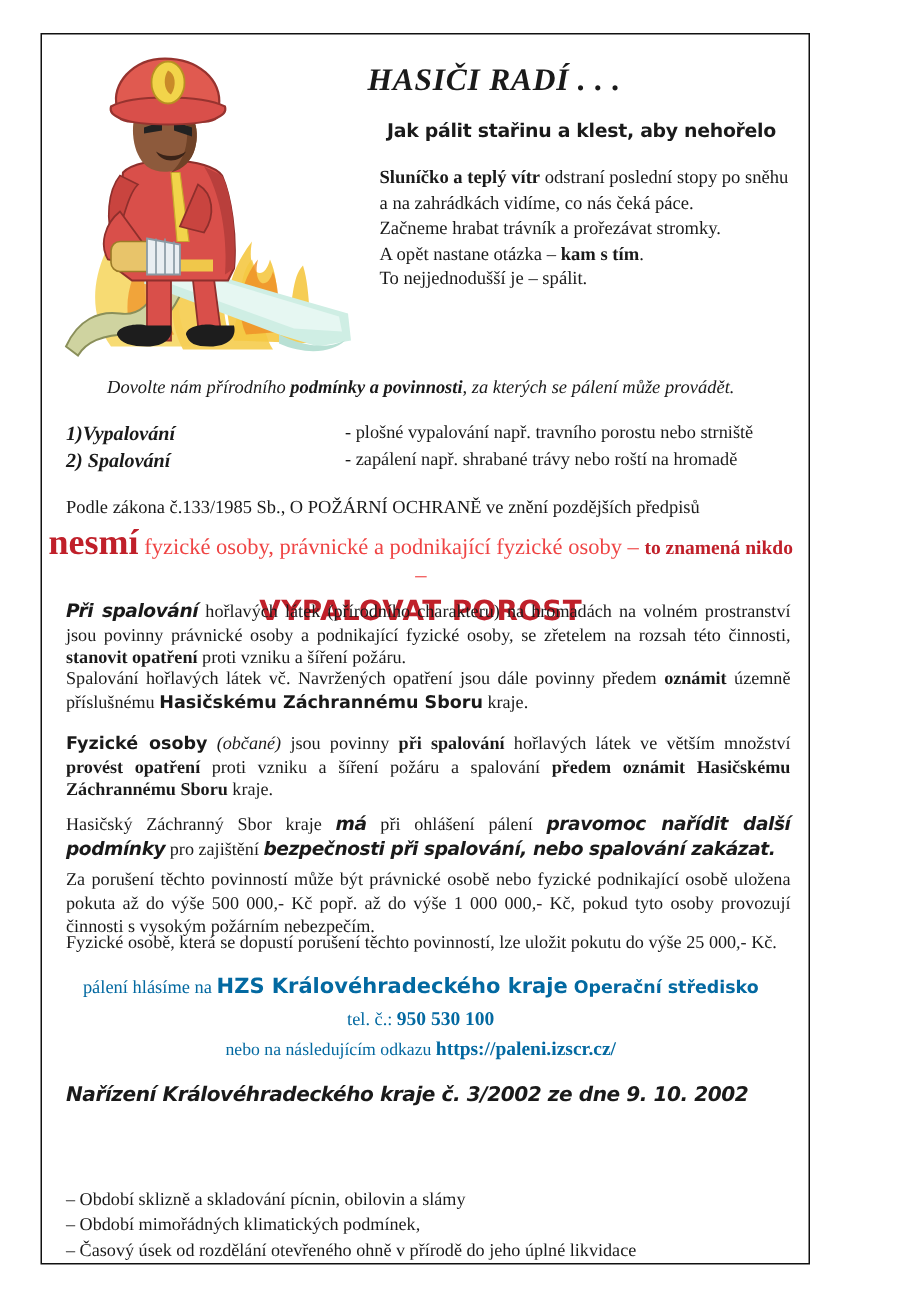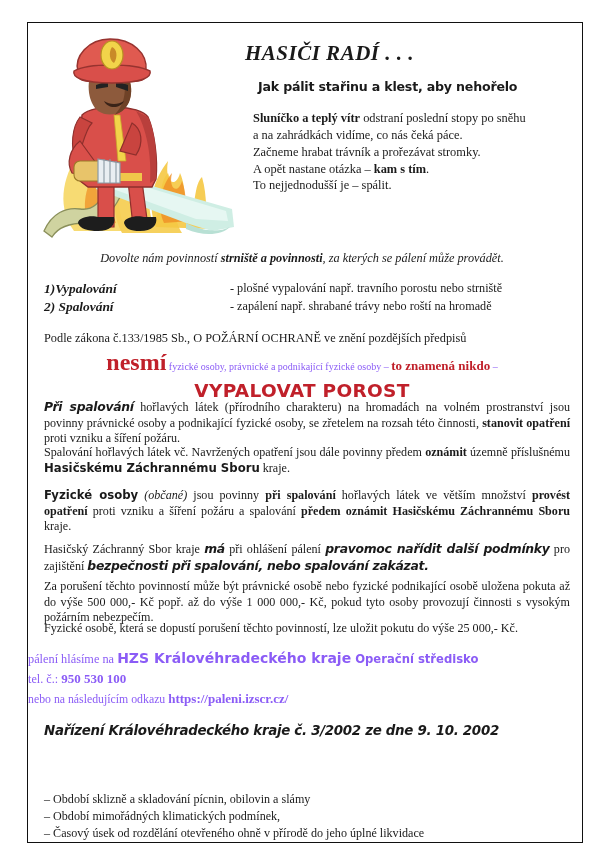--- a/index.html
+++ b/index.html
@@ -5,21 +5,21 @@
   html,body{margin:0;padding:0;background:#ffffff;}
   body{
     width:614px;height:867px;
     font-family:"Liberation Serif",serif;
     color:#1a1a1a;
     -webkit-font-smoothing:antialiased;
   }
   .page{
     position:absolute;
     left:27px;top:22px;
-    width:556px;height:821px;
+    width:513px;height:821px;
     border:1.5px solid #111;
     background:#fff;
     box-sizing:border-box;
     overflow:hidden;
   }
   .inner{position:relative;width:100%;height:100%;}
 
   
   .illus{
     position:absolute;left:8px;top:8px;width:200px;height:215px;
@@ -65,21 +65,21 @@
   
   .lawline{
     position:absolute;left:16px;top:308px;font-size:12.3px;
   }
   .redblock{
     position:absolute;left:0;right:6px;top:326px;text-align:center;
     color:#c0202a;
   }
   .redline1{font-weight:bold;font-size:13px;}
   .redline1 .big{font-size:24px;font-weight:bold;}
-  .redline1 .plain{color:#8b5cf6;font-weight:normal;font-size:10px;}
+  .redline1 .plain{color:#ef4444;font-weight:normal;font-size:15px;}
   .redline2{
     font-family:"DejaVu Sans",sans-serif;
     font-weight:bold;font-size:18.5px;margin-top:4px;letter-spacing:.3px;
   }
 
   
   .para{
     position:absolute;left:16px;right:12px;
     font-size:12.1px;line-height:1.3;text-align:justify;
   }
@@ -94,21 +94,21 @@
   #p1{top:376px;}
   #p1b{top:422px;}
   #p2{top:465px;}
   #p3{top:518px;}
   #p4{top:556px;}
   #p5{top:598px;}
 
   
   .contact{
     position:absolute;left:0;right:6px;top:625px;
-    color:#8b5cf6;line-height:1.5;
+    text-align:center;color:#0369a1;line-height:1.5;
   }
   .c1{font-size:12.3px;}
   .c1 .strong{font-family:"DejaVu Sans",sans-serif;font-weight:bold;font-size:14px;}
   .c1 .semi{font-family:"DejaVu Sans",sans-serif;font-weight:bold;font-size:11.6px;}
   .c2{font-size:13px;font-weight:bold;}
   .c2 .lbl{font-weight:normal;font-size:12.2px;}
   .c3{font-size:11.8px;}
   .c3 b{font-size:13px;}
 
   
@@ -199,21 +199,21 @@
     <div class="lead">
       <b>Sluníčko a teplý vítr</b><span> odstraní poslední stopy po sněhu</span><br>
       <span>a na zahrádkách vidíme, co nás čeká páce.</span><br>
       <span>Začneme hrabat trávník a prořezávat stromky.</span><br>
       <span>A opět nastane otázka – </span><b>kam s tím</b><span>.</span><br>
       <span>To nejjednodušší je – spálit.</span>
     </div>
   </div>
 
   <div class="dovolte">
-    <span>Dovolte nám povinností </span><b>strniště a povinnosti</b><span>, za kterých se pálení může provádět.</span>
+    <span>Dovolte nám přírodního </span><b>podmínky a povinnosti</b><span>, za kterých se pálení může provádět.</span>
   </div>
 
   <div class="numlist">
     <div class="numrow">
       <div class="numlabel">1)Vypalování</div>
       <div class="numdesc">- plošné vypalování např. travního porostu nebo strniště</div>
     </div>
     <div class="numrow">
       <div class="numlabel">2) Spalování</div>
       <div class="numdesc">- zapálení např. shrabané trávy nebo roští na hromadě</div>

